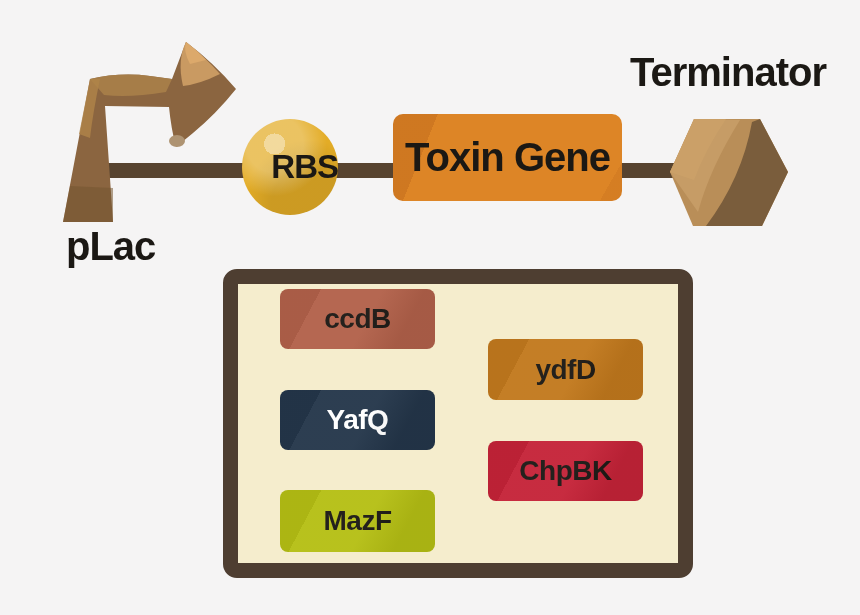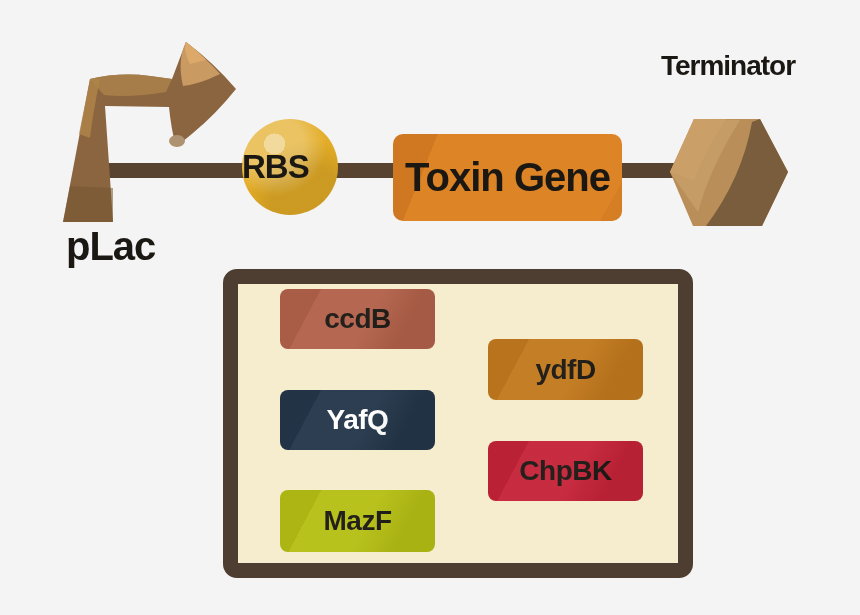--- a/index.html
+++ b/index.html
@@ -22,41 +22,41 @@
   }
   .label {
     position: absolute;
     z-index: 2;
     font-weight: 700;
     color: #1b1814;
     letter-spacing: -1px;
     white-space: nowrap;
   }
   .plac-label   { left: 22px;  top: 224px; font-size: 40px; margin-left: 44px; }
-  .term-label   { left: 610px; top: 50px;  font-size: 28px; width: 236px; text-align: center; }
+  .term-label   { left: 610px; top: 50px;  font-size: 40px; width: 236px; text-align: center; }
 
   .rbs-circle {
     position: absolute;
     z-index: 2;
     left: 242px; top: 119px;
     width: 96px; height: 96px;
     border-radius: 50%;
-    display: flex; align-items: center; justify-content: flex-start;
+    display: flex; align-items: center; justify-content: flex-end;
     background-image:
       radial-gradient(circle at 34% 26%, rgba(255,255,255,0.55) 0 11%, rgba(255,255,255,0.28) 11% 30%, rgba(255,255,255,0) 55%),
       radial-gradient(circle at 70% 90%, rgba(0,0,0,0.10) 0 35%, rgba(0,0,0,0) 60%);
   }
   .rbs-circle span {
     font-size: 33px; font-weight: 700; color: #1b1814; letter-spacing: -1px;
   }
 
   .toxin-rect {
     position: absolute;
     z-index: 2;
-    left: 393px; top: 134px;
+    left: 393px; top: 114px;
     width: 229px; height: 87px;
     border-radius: 10px;
     display: flex; align-items: center; justify-content: center;
     overflow: hidden;
   }
   .toxin-rect::before {
     content: "";
     position: absolute; inset: 0;
     background: linear-gradient(112deg, rgba(120,40,0,0.14) 0 17%, rgba(120,40,0,0.0) 17%),
                 linear-gradient(300deg, rgba(120,40,0,0.08) 0 8%, rgba(120,40,0,0.0) 8%);

